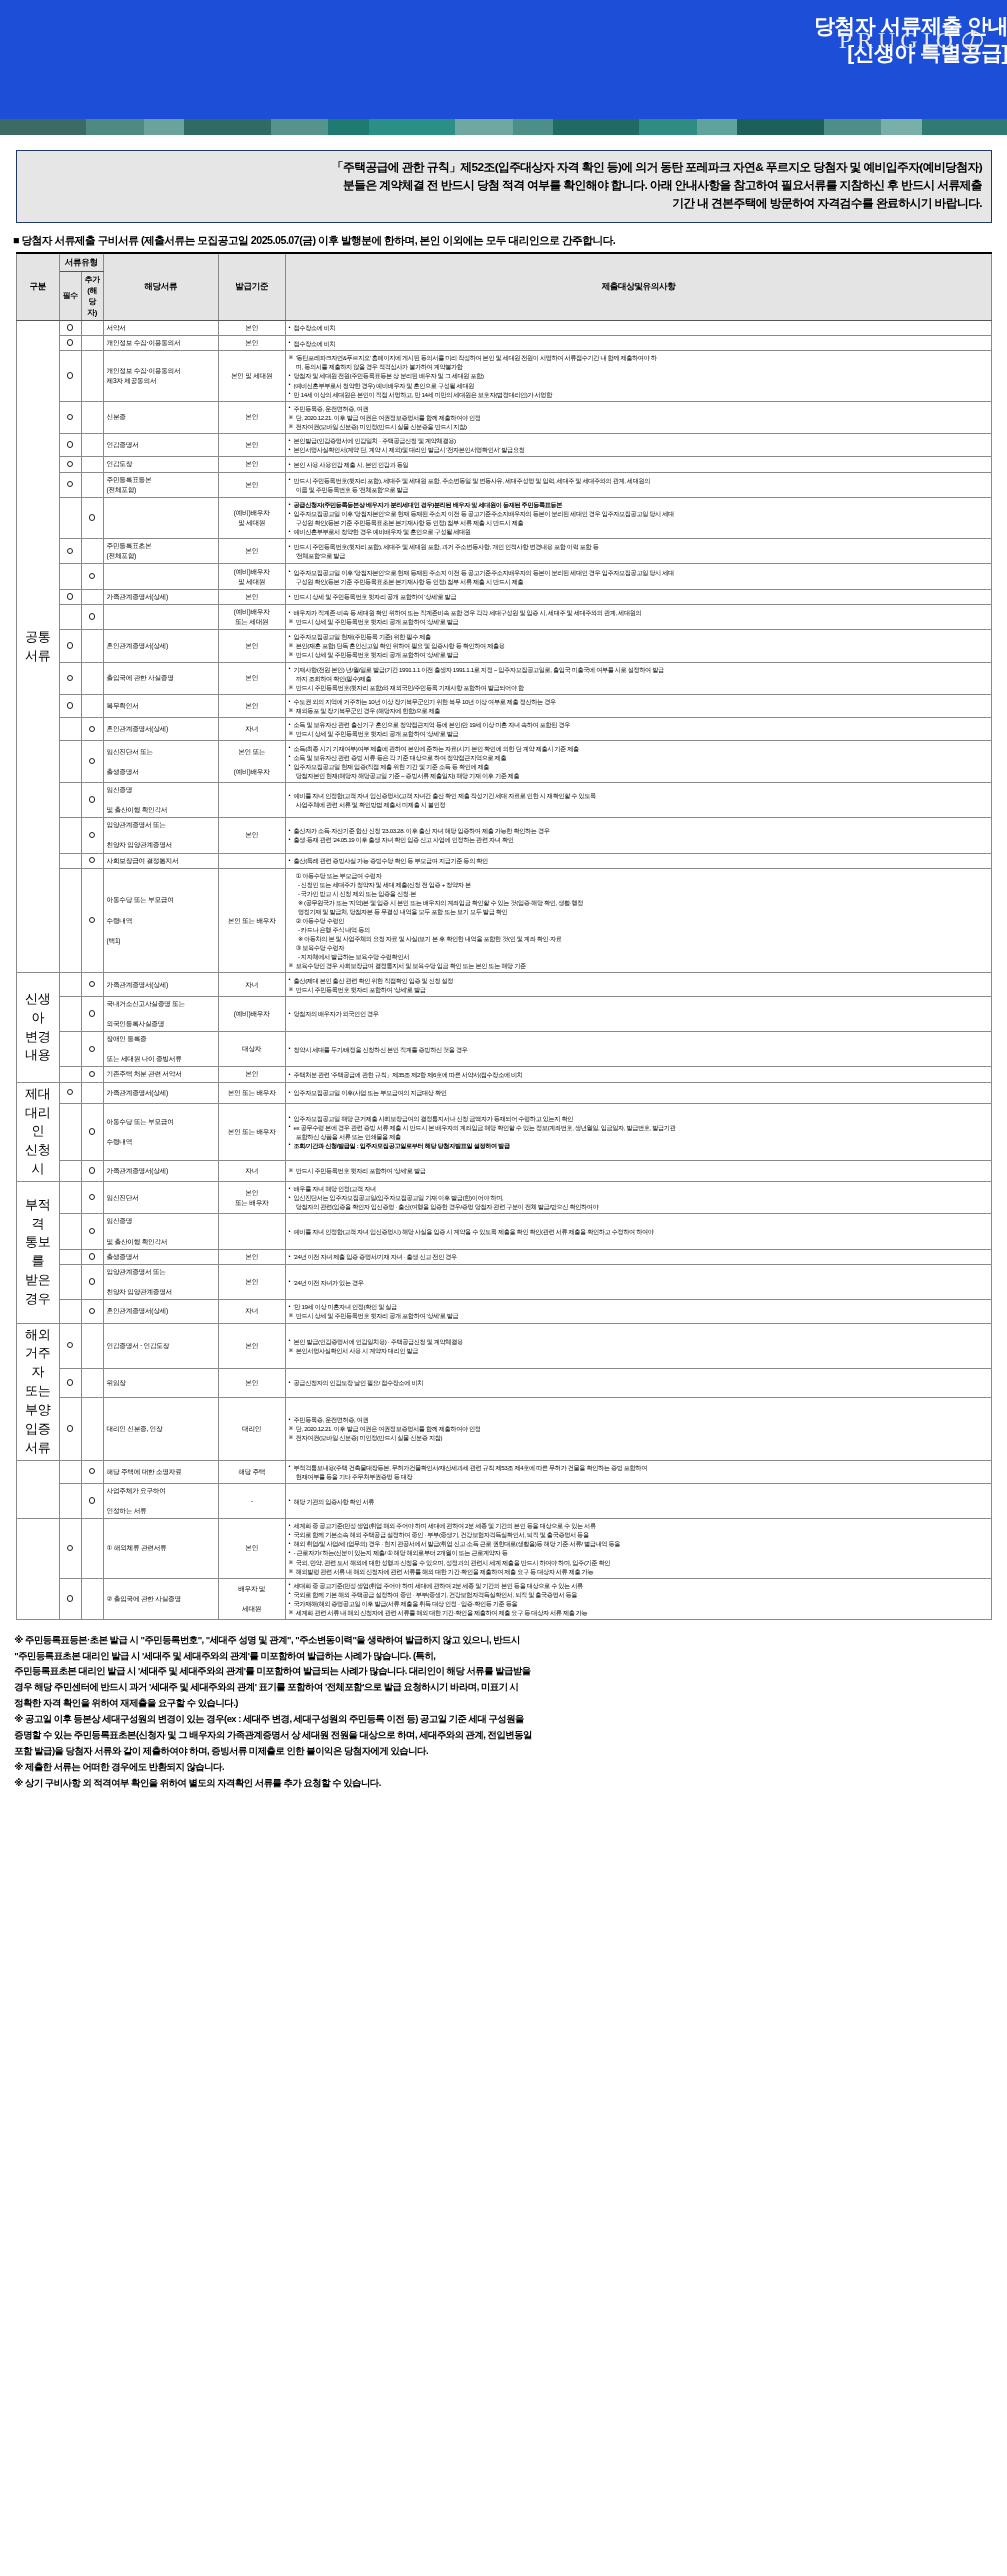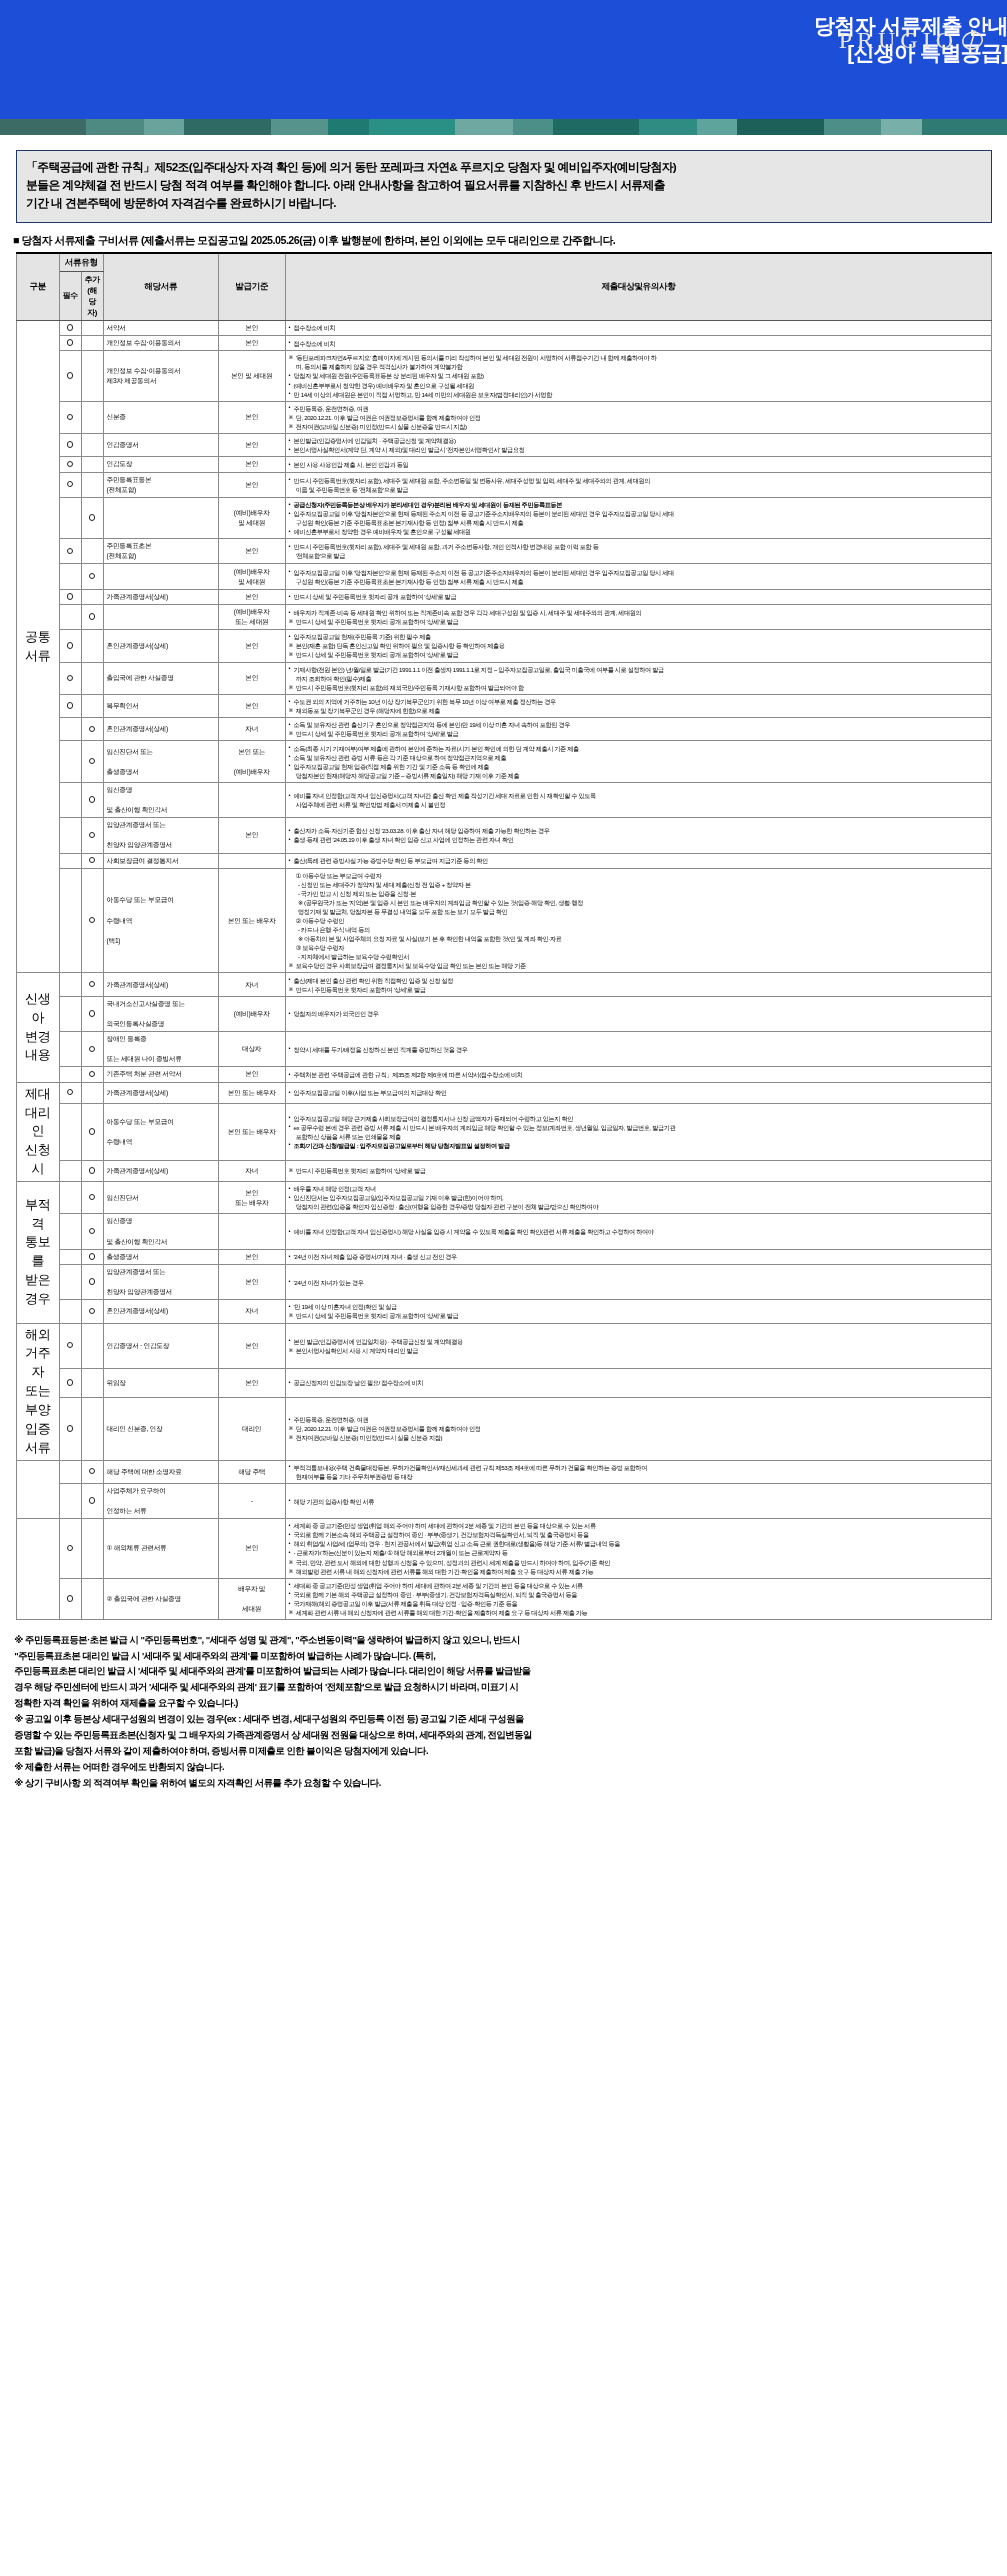--- a/index.html
+++ b/index.html
@@ -67,20 +67,21 @@
     background: #e6e6e6;
     padding: 7.9px 9.3px 8.6px 9.3px;
   }
   .notice p {
     margin: 0;
     font-size: 11.8px;
     line-height: 1.52;
     letter-spacing: -0.6px;
     font-weight: bold;
     white-space: pre-line;
+    text-align: right;
   }
 
   
   .subtitle {
     padding: 11.5px 0 4.3px 13px;
     font-size: 10.7px;
     font-weight: bold;
     letter-spacing: -0.5px;
   }
 
@@ -214,21 +215,21 @@
   </div>
 
 <div class="notice-wrap">
   <div class="notice">
     <p>「주택공급에 관한 규칙」제52조(입주대상자 자격 확인 등)에 의거 동탄 포레파크 자연&amp; 푸르지오 당첨자 및 예비입주자(예비당첨자)
 분들은 계약체결 전 반드시  당첨 적격 여부를 확인해야 합니다. 아래 안내사항을 참고하여 필요서류를 지참하신 후 반드시 서류제출
 기간 내 견본주택에 방문하여 자격검수를 완료하시기 바랍니다.</p>
   </div>
 </div>
 
-<div class="subtitle">■ 당첨자 서류제출 구비서류 (제출서류는 모집공고일 2025.05.26(금) 이후 발행분에 한하며, 본인 이외에는 모두 대리인으로 간주합니다.</div>
+<div class="subtitle">■ 당첨자 서류제출 구비서류 (제출서류는 모집공고일 2025.05.07(금) 이후 발행분에 한하며, 본인 이외에는 모두 대리인으로 간주합니다.</div>
 
 <div class="table-wrap">
   <table class="docs">
     <thead>
       <tr>
         <th class="c-gubun" rowspan="2">구분</th>
         <th colspan="2" class="c-req">서류유형</th>
         <th class="c-doc" rowspan="2">해당서류</th>
         <th class="c-issue" rowspan="2">발급기준</th>
         <th class="c-note" rowspan="2">제출대상및유의사항</th>

